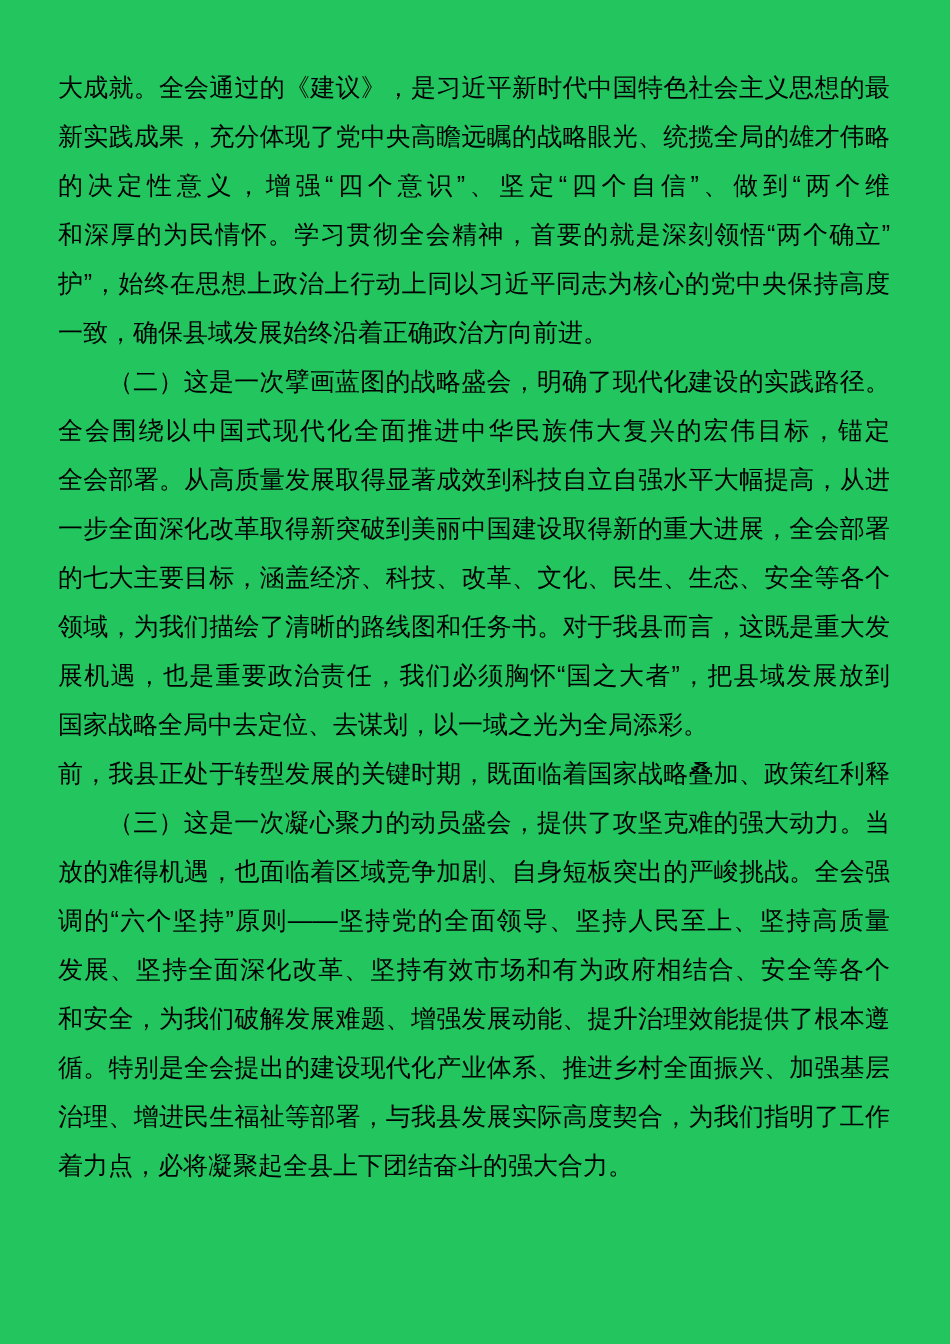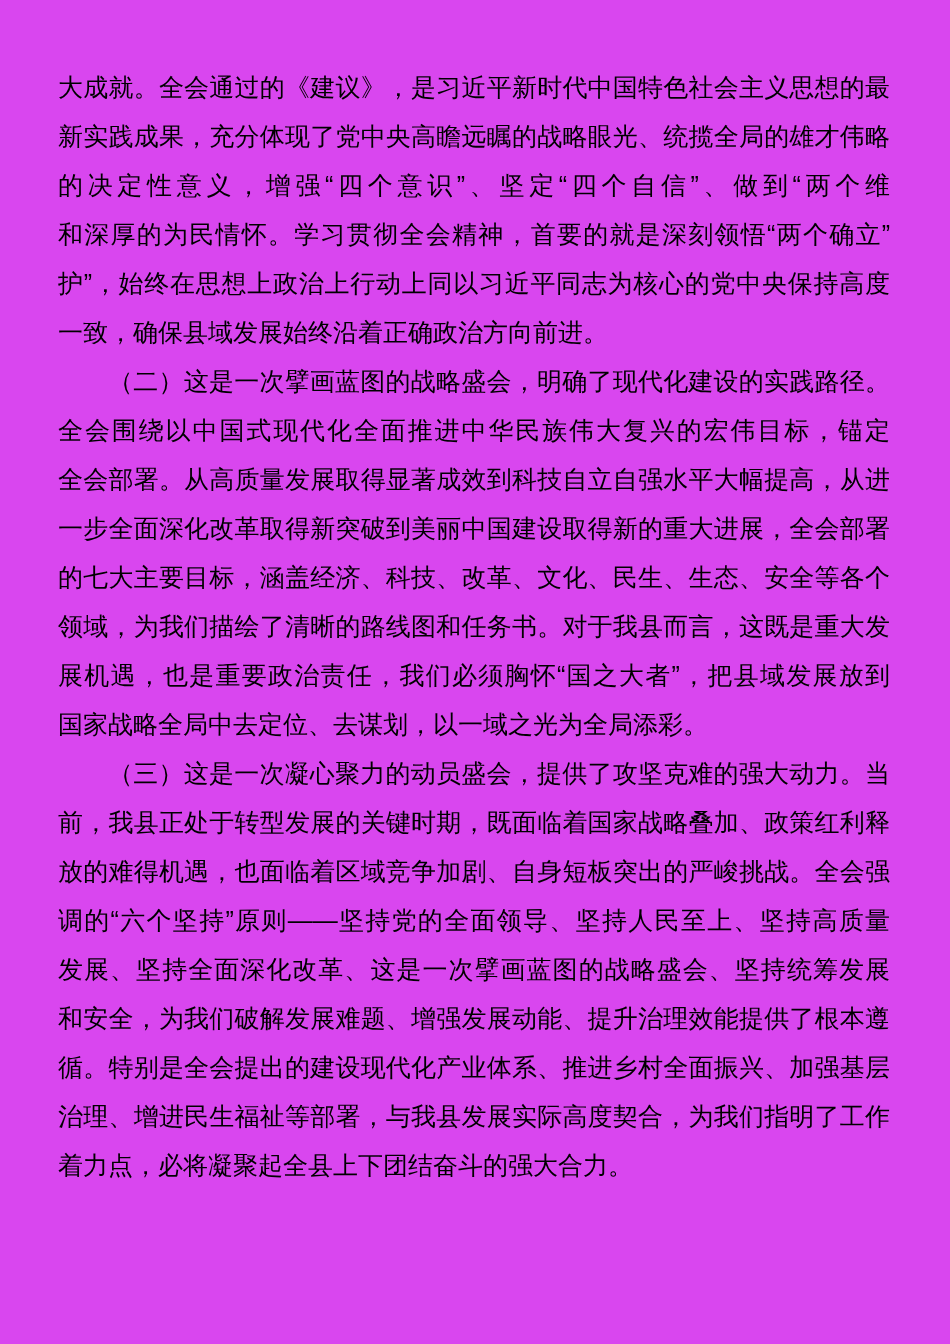--- a/index.html
+++ b/index.html
@@ -37,37 +37,37 @@
     text-indent: 2em;
   }
   .text-line.para-end {
     text-align-last: left;
     -moz-text-align-last: left;
   }
 </style>
 </head>
 <body>
 
-<div id="document-page" style="background: #d946ef; color: rgb(0, 0, 0);">
+<div id="document-page" style="background: #22c55e; color: rgb(0, 0, 0);">
     <div class="text-line">大成就。全会通过的《建议》，是习近平新时代中国特色社会主义思想的最</div>
     <div class="text-line">新实践成果，充分体现了党中央高瞻远瞩的战略眼光、统揽全局的雄才伟略</div>
     <div class="text-line">的决定性意义，增强“四个意识”、坚定“四个自信”、做到“两个维</div>
     <div class="text-line">和深厚的为民情怀。学习贯彻全会精神，首要的就是深刻领悟“两个确立”</div>
     <div class="text-line">护”，始终在思想上政治上行动上同以习近平同志为核心的党中央保持高度</div>
     <div class="text-line para-end">一致，确保县域发展始终沿着正确政治方向前进。</div>
     <div class="text-line indent">（二）这是一次擘画蓝图的战略盛会，明确了现代化建设的实践路径。</div>
     <div class="text-line">全会围绕以中国式现代化全面推进中华民族伟大复兴的宏伟目标，锚定 2035</div>
     <div class="text-line">全会部署。从高质量发展取得显著成效到科技自立自强水平大幅提高，从进</div>
     <div class="text-line">一步全面深化改革取得新突破到美丽中国建设取得新的重大进展，全会部署</div>
     <div class="text-line">的七大主要目标，涵盖经济、科技、改革、文化、民生、生态、安全等各个</div>
     <div class="text-line">领域，为我们描绘了清晰的路线图和任务书。对于我县而言，这既是重大发</div>
     <div class="text-line">展机遇，也是重要政治责任，我们必须胸怀“国之大者”，把县域发展放到</div>
     <div class="text-line para-end">国家战略全局中去定位、去谋划，以一域之光为全局添彩。</div>
+    <div class="text-line">前，我县正处于转型发展的关键时期，既面临着国家战略叠加、政策红利释</div>
     <div class="text-line indent">（三）这是一次凝心聚力的动员盛会，提供了攻坚克难的强大动力。当</div>
-    <div class="text-line">前，我县正处于转型发展的关键时期，既面临着国家战略叠加、政策红利释</div>
     <div class="text-line">放的难得机遇，也面临着区域竞争加剧、自身短板突出的严峻挑战。全会强</div>
     <div class="text-line">调的“六个坚持”原则——坚持党的全面领导、坚持人民至上、坚持高质量</div>
-    <div class="text-line">发展、坚持全面深化改革、这是一次擘画蓝图的战略盛会、坚持统筹发展</div>
+    <div class="text-line">发展、坚持全面深化改革、坚持有效市场和有为政府相结合、安全等各个</div>
     <div class="text-line">和安全，为我们破解发展难题、增强发展动能、提升治理效能提供了根本遵</div>
     <div class="text-line">循。特别是全会提出的建设现代化产业体系、推进乡村全面振兴、加强基层</div>
     <div class="text-line">治理、增进民生福祉等部署，与我县发展实际高度契合，为我们指明了工作</div>
     <div class="text-line para-end">着力点，必将凝聚起全县上下团结奋斗的强大合力。</div>
   </div>
 
 </body></html>

